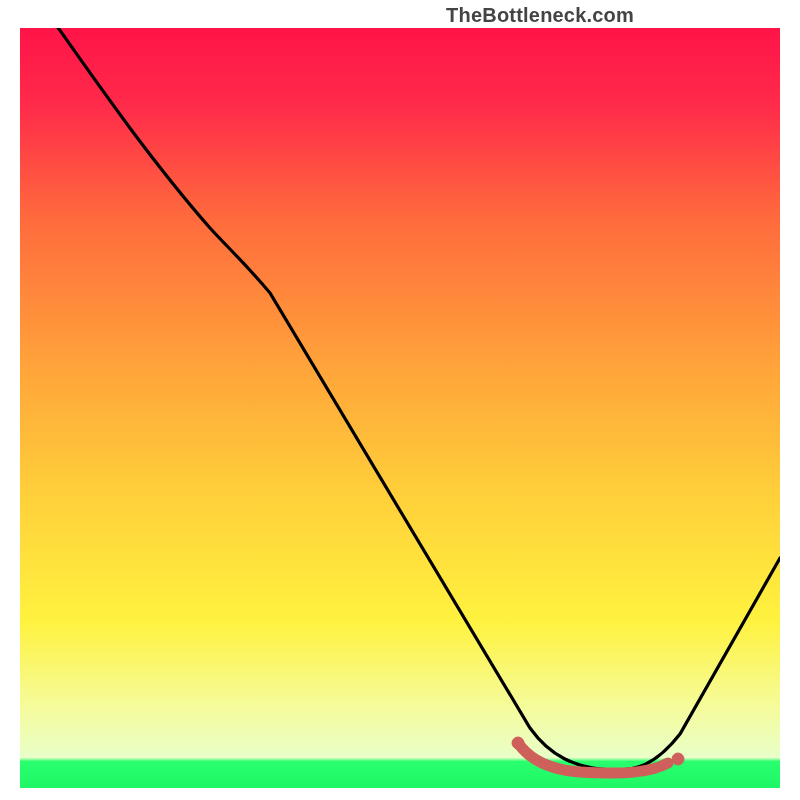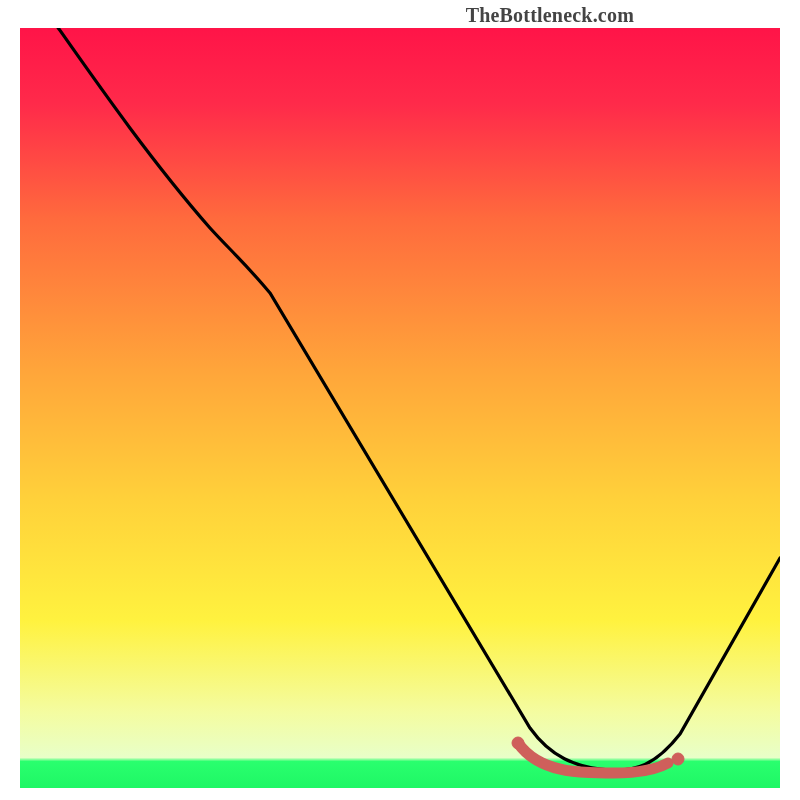--- a/index.html
+++ b/index.html
@@ -1,17 +1,17 @@
 <!DOCTYPE html>
 <html><head>
 <meta charset="utf-8">
 <style>
   * { margin: 0; padding: 0; box-sizing: border-box; }
   body { width: 800px; height: 800px; overflow: hidden; background: #fff; font-family: Arial, sans-serif; }
-  .chart-container { position: relative; width: 644px; height: 800px; font-family: Liberation Serif, serif; }
+  .chart-container { position: relative; width: 644px; height: 800px; }
   .watermark { position: absolute; top: 4px; right: 10px; font-size: 20px; font-weight: bold; color: #444; letter-spacing: 0.2px; z-index: 10; }
   .plot-area { position: absolute; left: 20px; top: 28px; width: 760px; height: 760px; }
   .gradient-bg { position: absolute; left: 0; top: 0; width: 760px; height: 760px; }
   svg.curve { position: absolute; left: 0; top: 0; }
 </style>
 </head>
 <body>
 
 <div class="chart-container">
   <div class="watermark">TheBottleneck.com</div>

